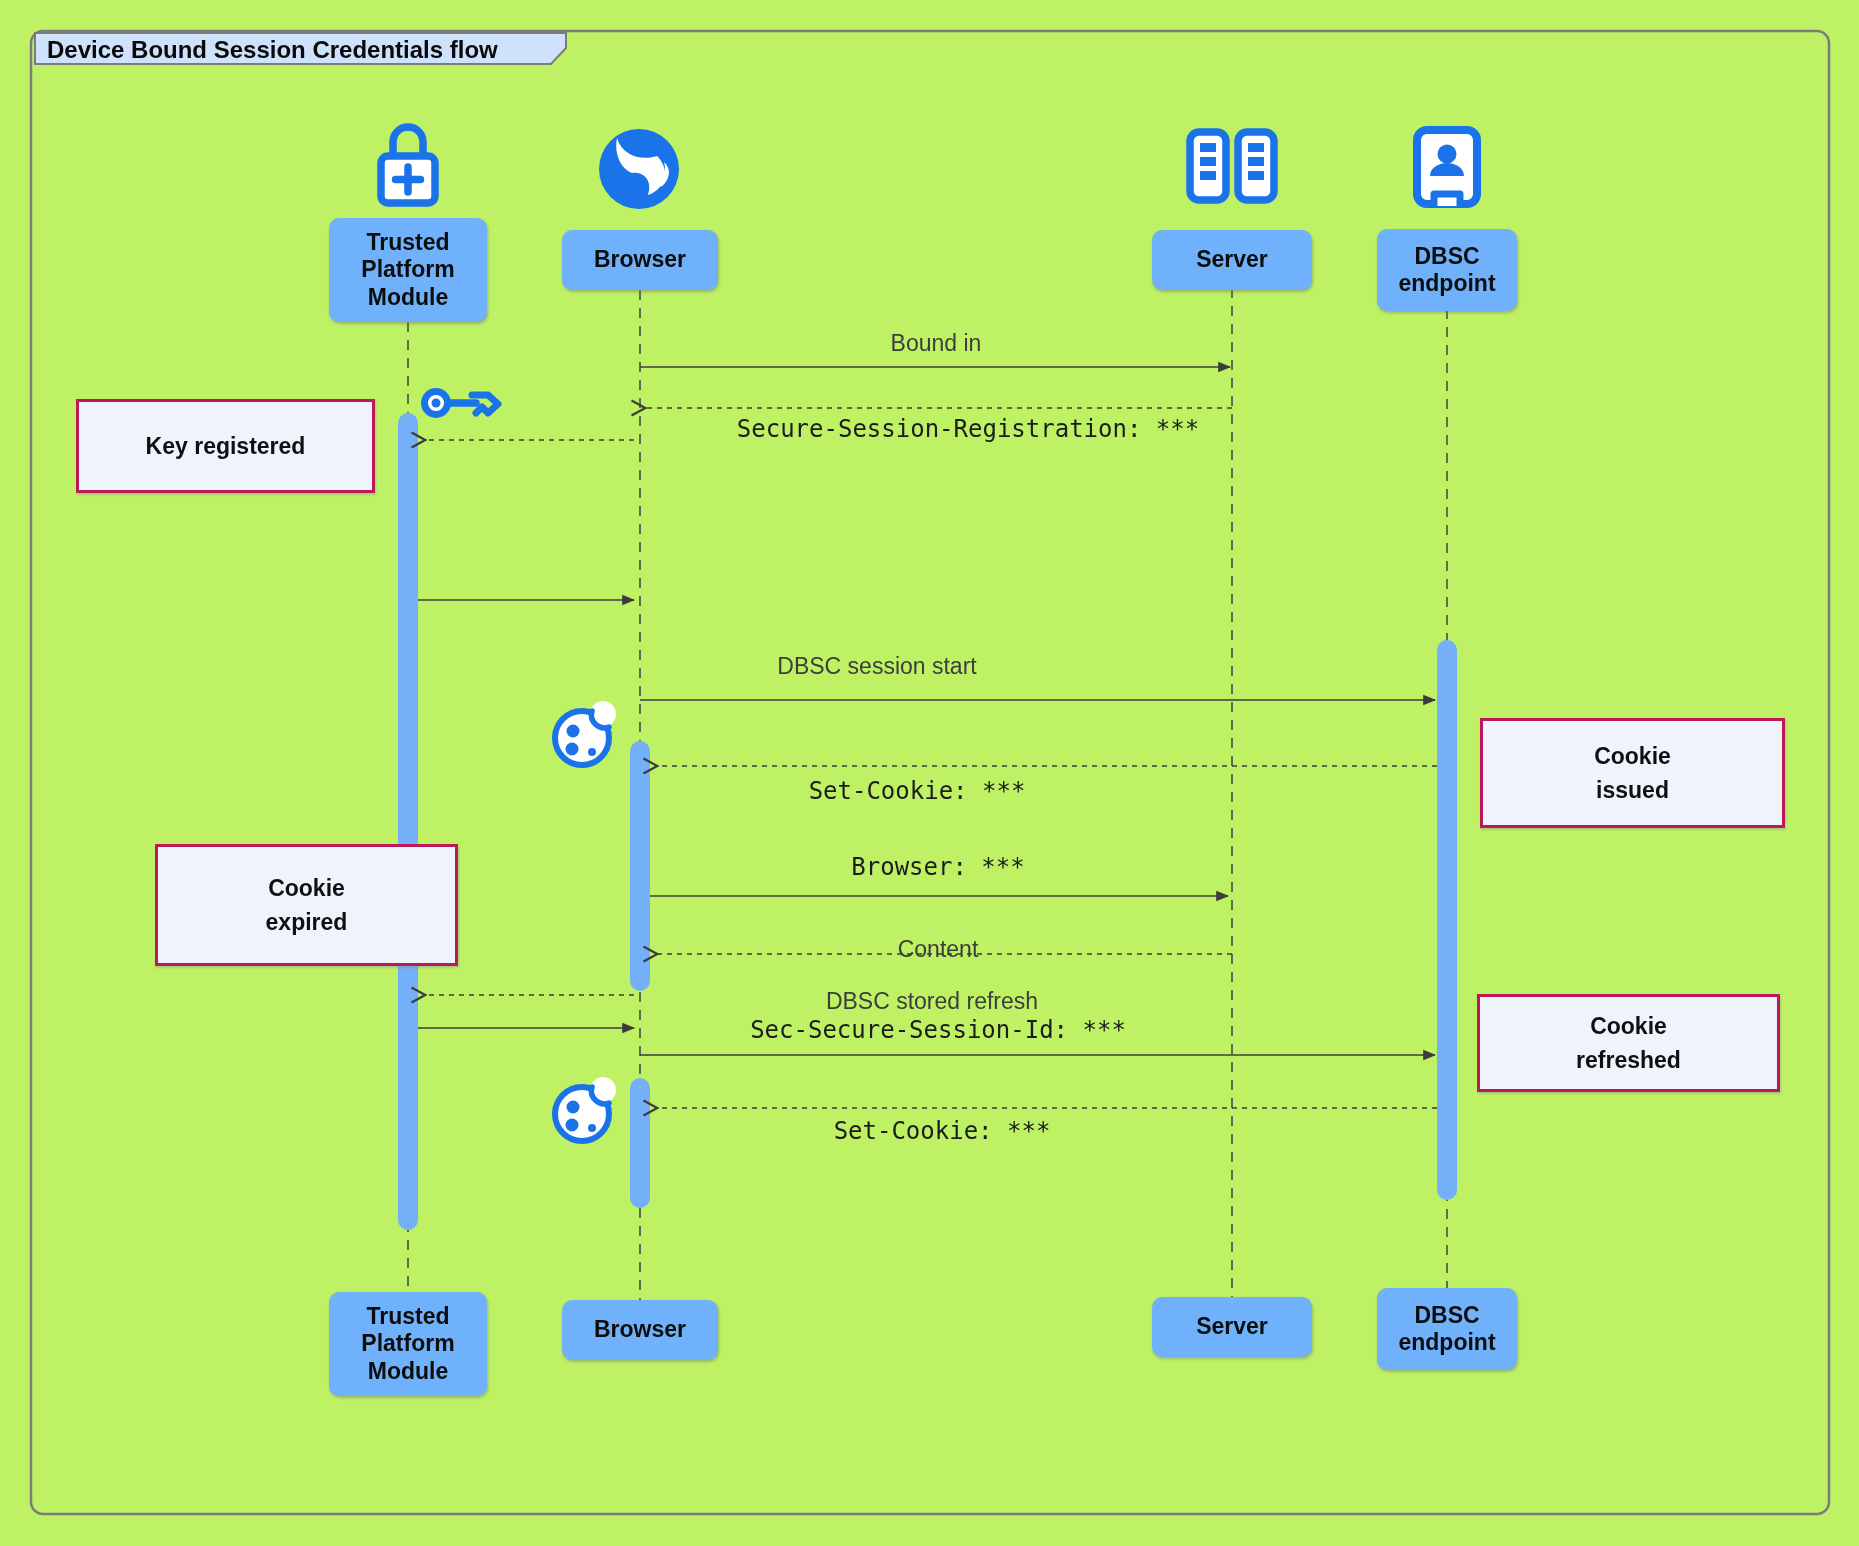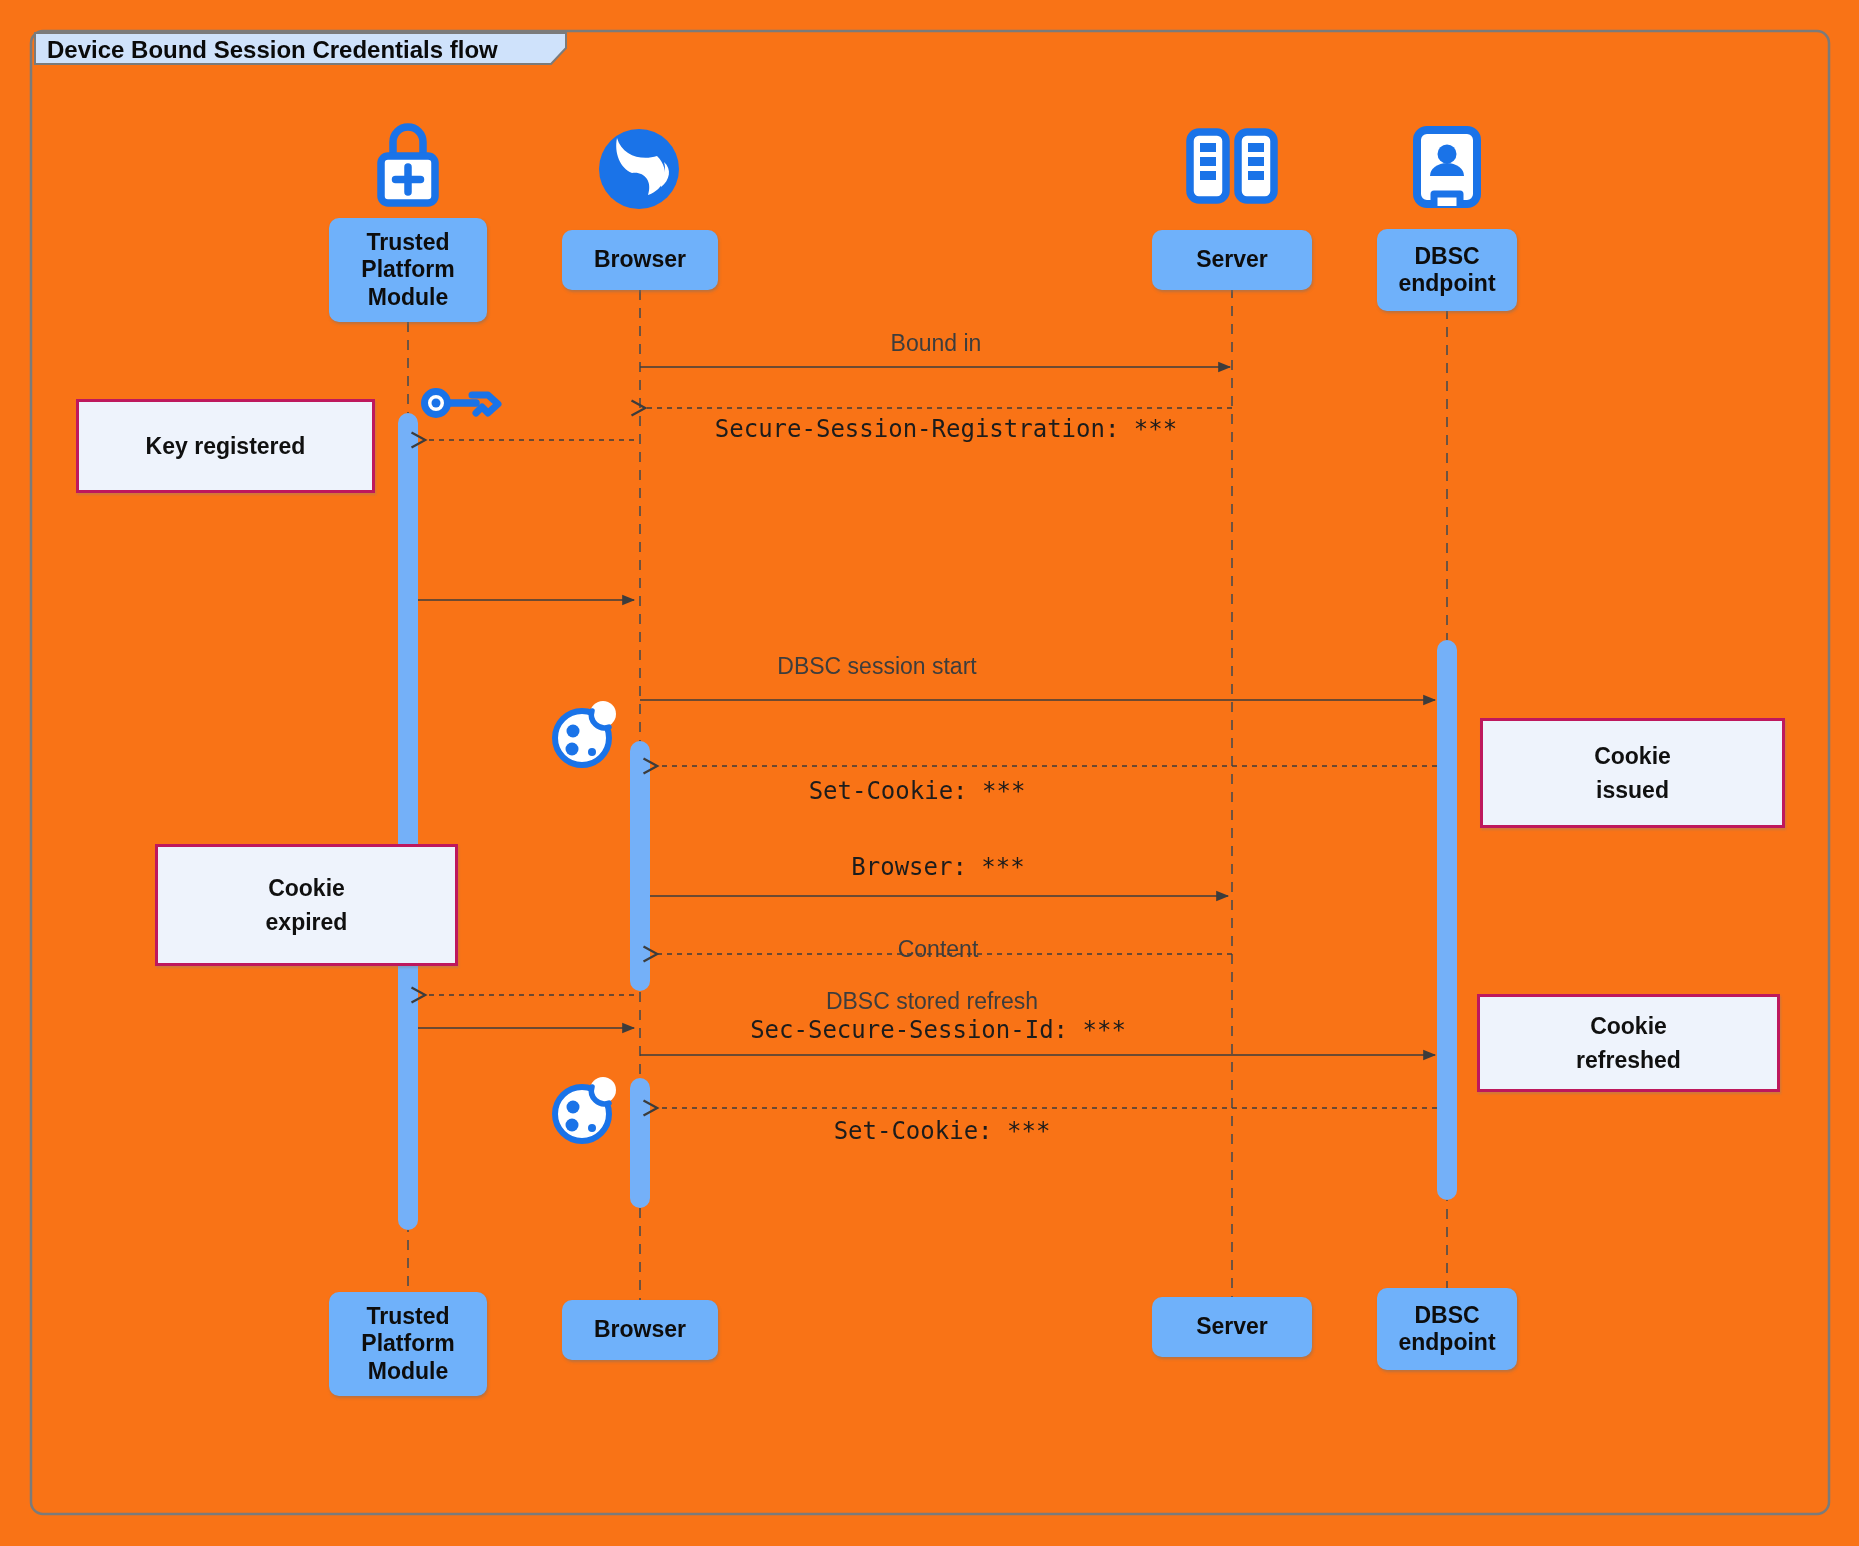--- a/index.html
+++ b/index.html
@@ -1,16 +1,16 @@
 <!DOCTYPE html>
 <html><head>
 <meta charset="utf-8">
 <style>
   html,body{margin:0;padding:0;background:#ffffff;}
-  .canvas{position:relative;width:1859px;height:1546px;background:#f97316;
+  .canvas{position:relative;width:1859px;height:1546px;background:#bef264;
           font-family:"Liberation Sans",sans-serif;overflow:hidden;}
   svg.layer{position:absolute;left:0;top:0;}
   .title-label{position:absolute;left:47px;top:36px;font-size:24px;font-weight:bold;color:#0a0a0a;}
   .actor-box{position:absolute;background:#6fb1fa;border-radius:10px;
              display:flex;align-items:center;justify-content:center;text-align:center;
              font-weight:bold;font-size:23px;line-height:1.18;color:#0d0d0d;
              white-space:pre-line;box-shadow:1px 2px 3px rgba(110,110,110,.45);}
   .note{position:absolute;background:#eef3fc;border:3px solid #be185d;
         display:flex;align-items:center;justify-content:center;text-align:center;
         font-weight:bold;font-size:23px;line-height:1.5;color:#101010;white-space:pre-line;
@@ -138,21 +138,21 @@
 
   <div class="note" style="left:76px;top:399px;width:293px;height:88px">Key registered</div>
   <div class="note" style="left:155px;top:844px;width:297px;height:116px">Cookie
 expired</div>
   <div class="note" style="left:1480px;top:718px;width:299px;height:104px">Cookie
 issued</div>
   <div class="note" style="left:1477px;top:994px;width:297px;height:92px">Cookie
 refreshed</div>
 
   <div class="msg" style="left:936px;top:330px">Bound in</div>
-  <div class="msg mono" style="left:946px;top:415px">Secure-Session-Registration: ***</div>
+  <div class="msg mono" style="left:968px;top:415px">Secure-Session-Registration: ***</div>
   <div class="msg" style="left:877px;top:653px">DBSC session start</div>
   <div class="msg mono" style="left:917px;top:777px">Set-Cookie: ***</div>
   <div class="msg mono" style="left:938px;top:853px">Browser: ***</div>
   <div class="msg" style="left:938px;top:936px">Content</div>
   <div class="msg" style="left:932px;top:988px">DBSC stored refresh</div>
   <div class="msg mono" style="left:938px;top:1016px">Sec-Secure-Session-Id: ***</div>
   <div class="msg mono" style="left:942px;top:1117px">Set-Cookie: ***</div>
 
 </div>
 

